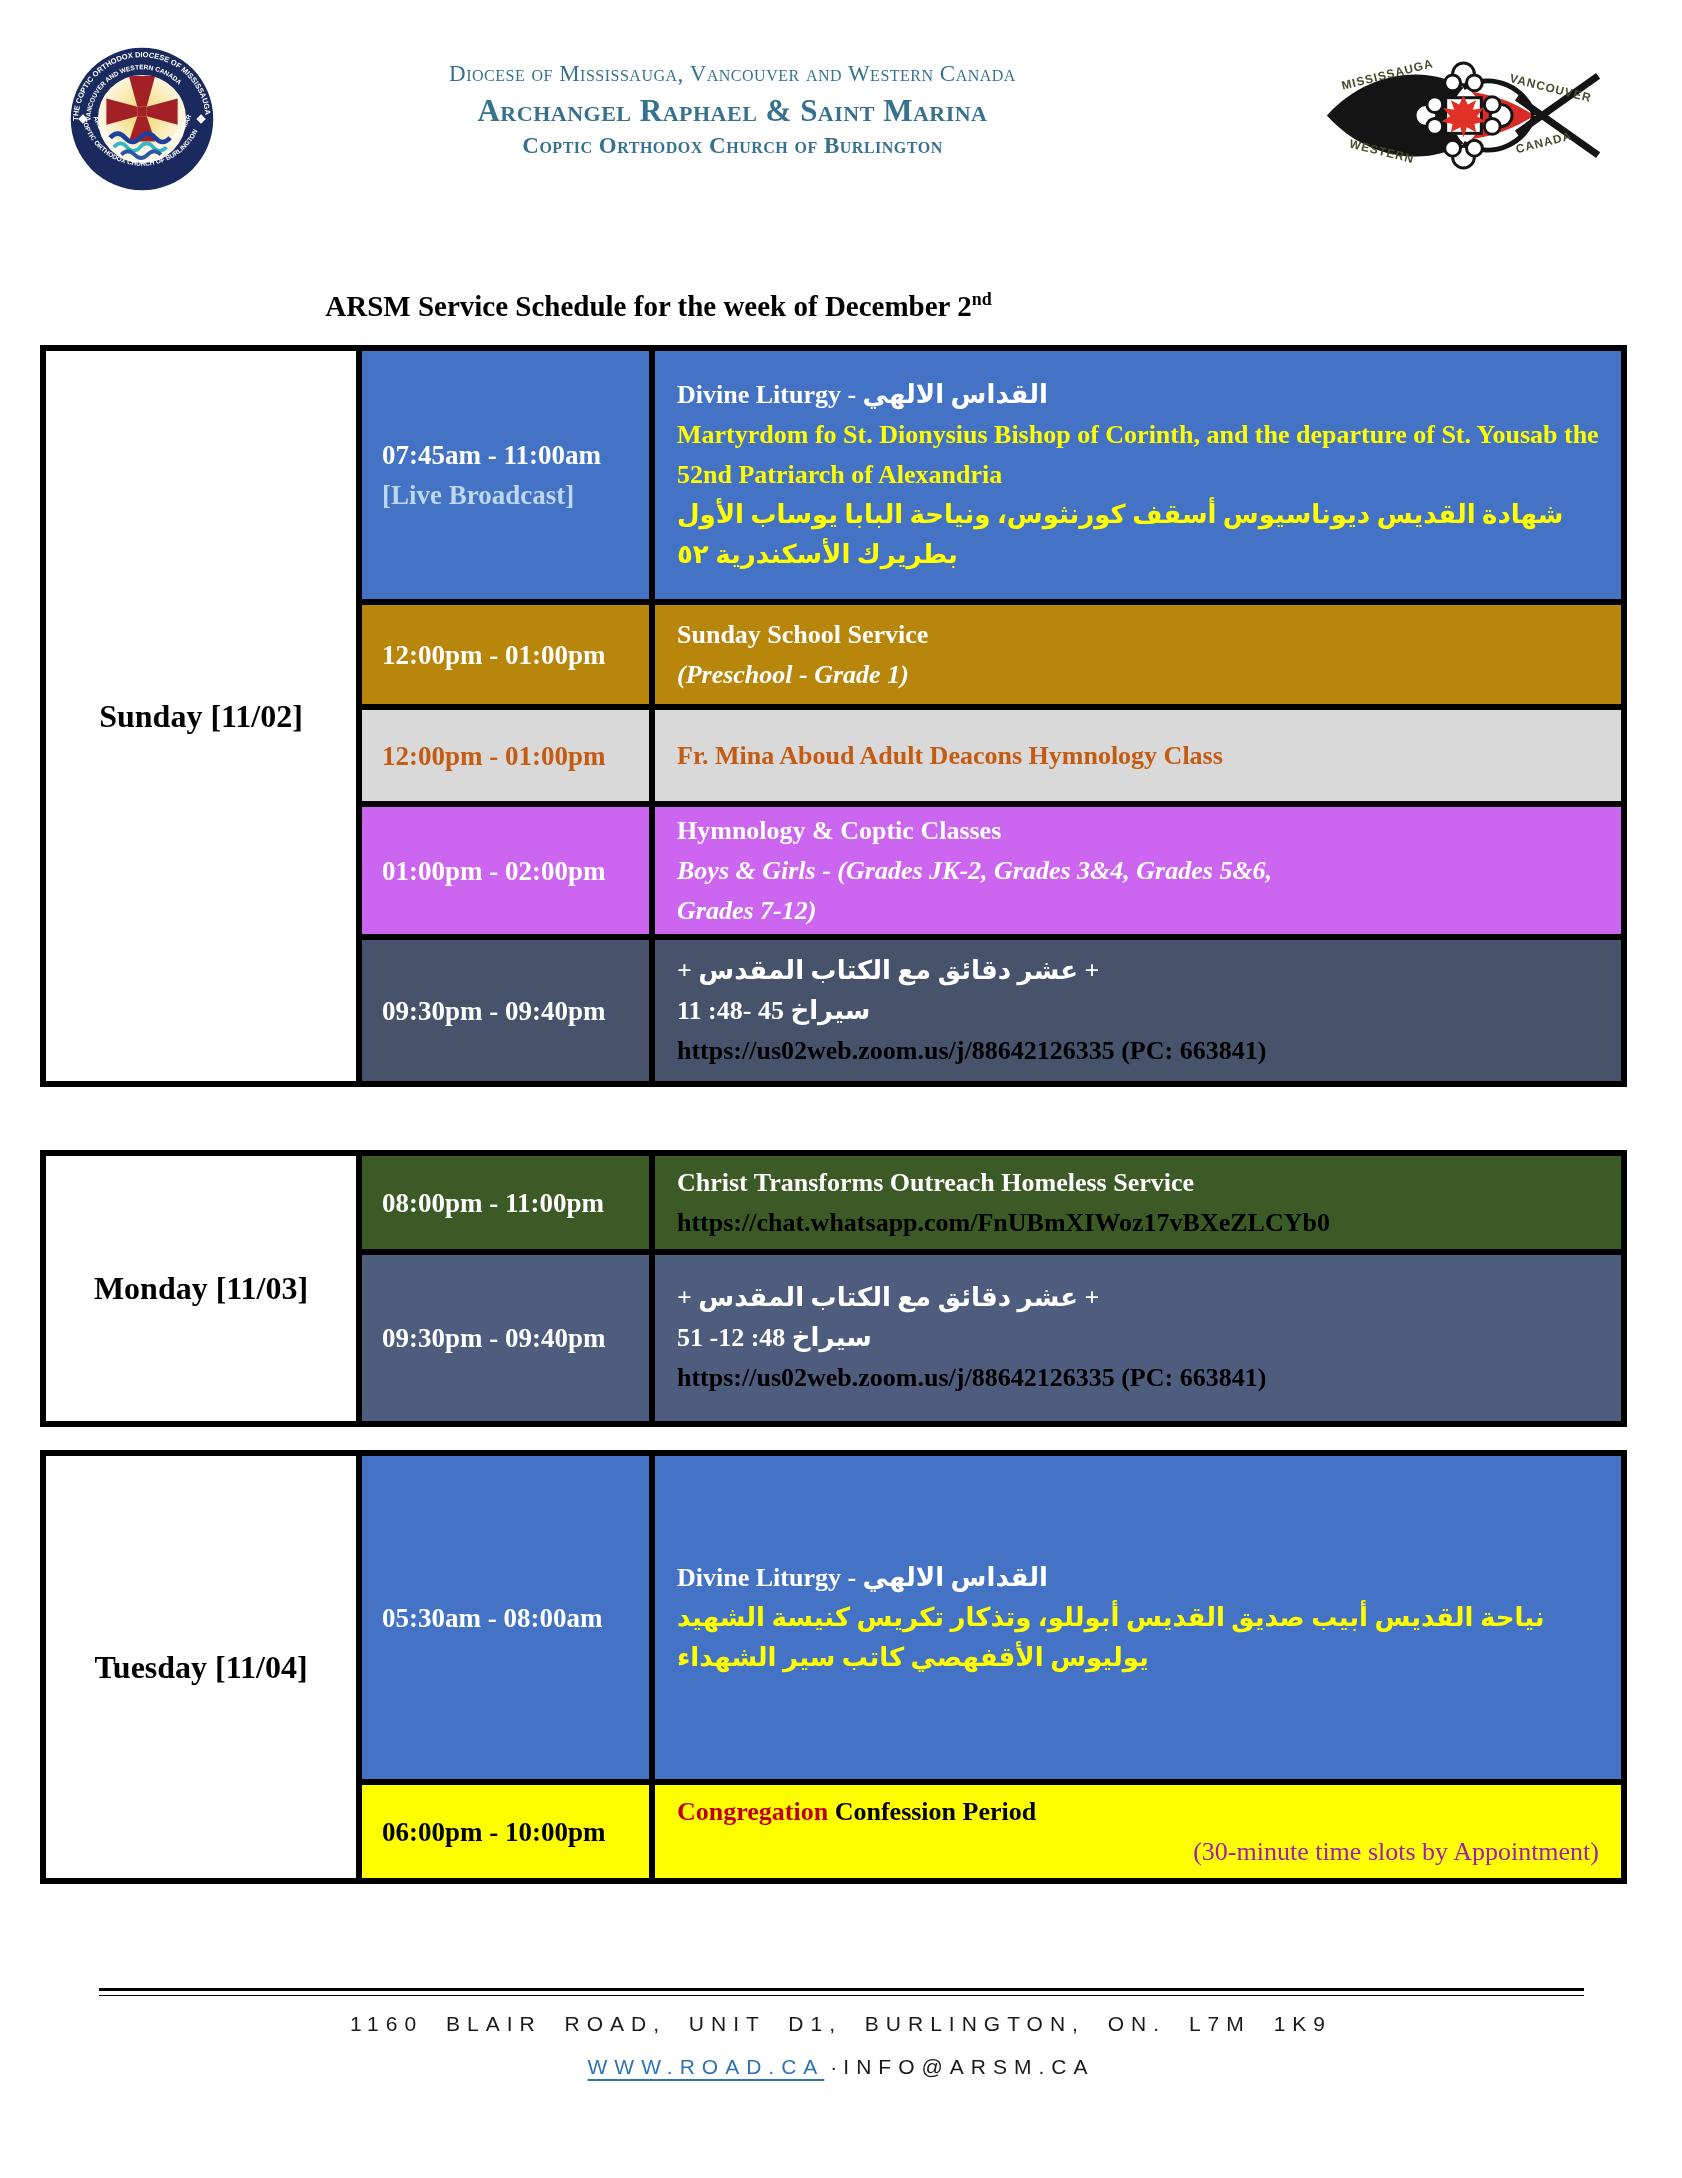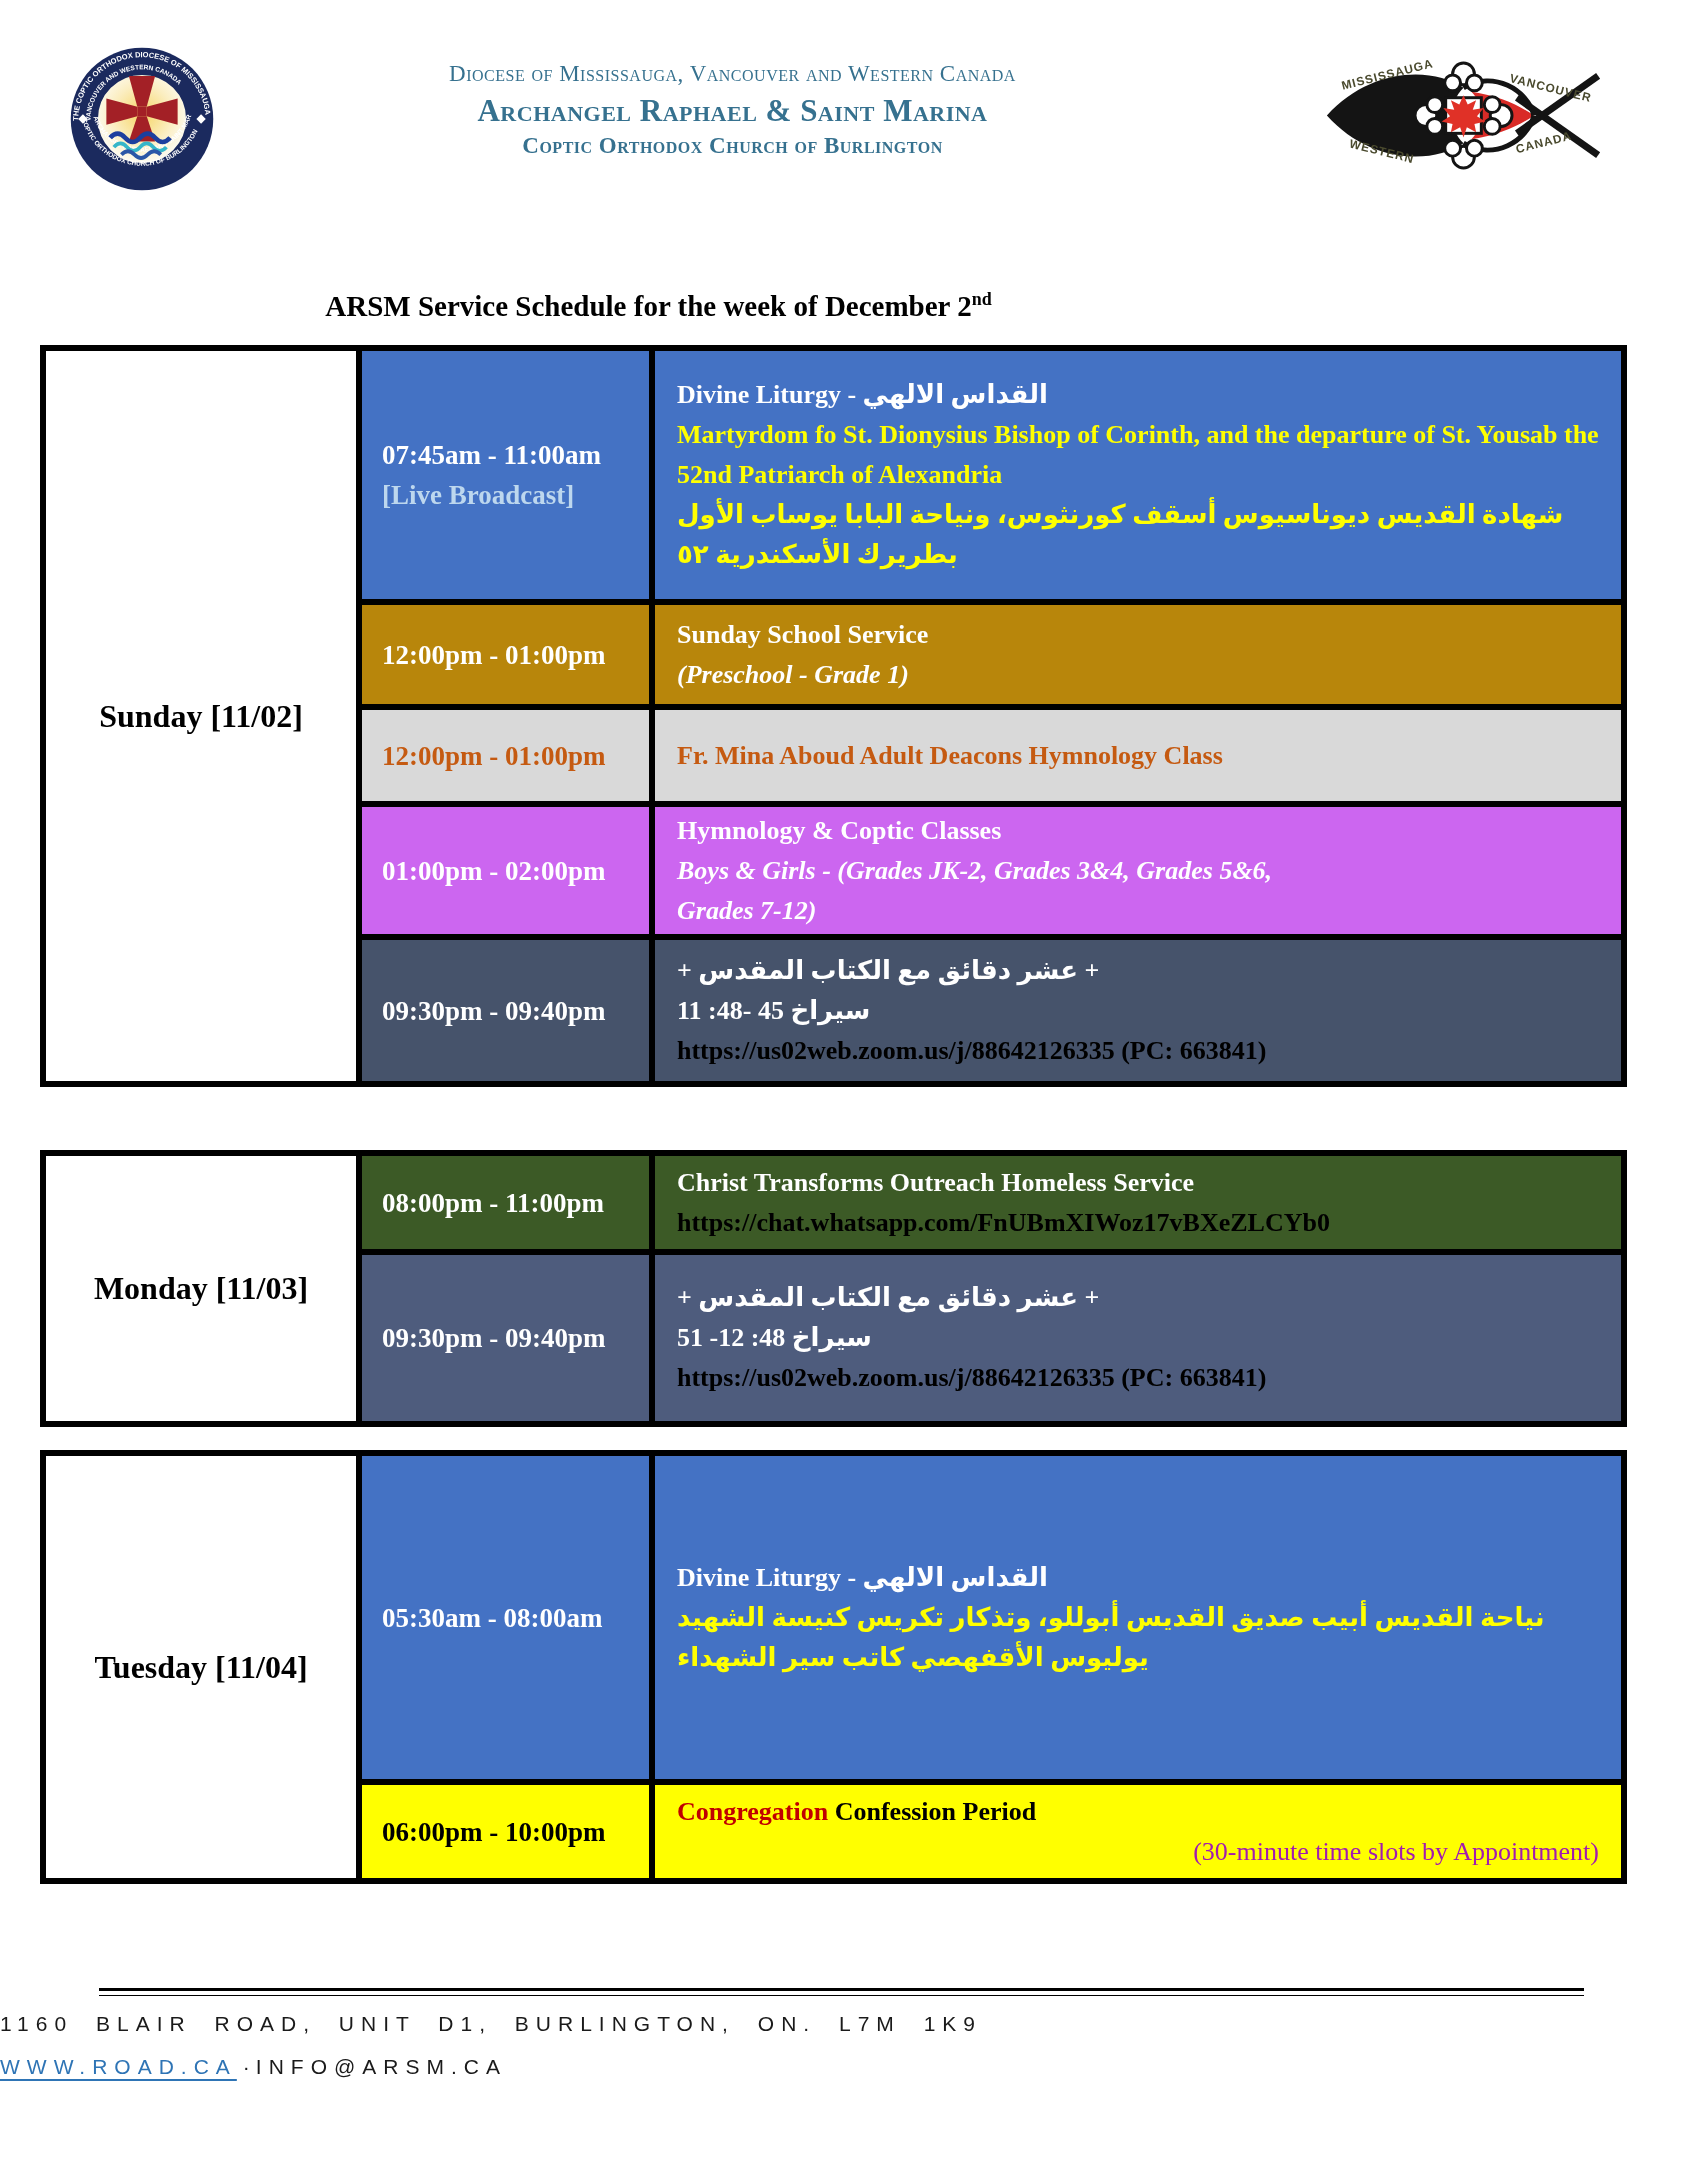--- a/index.html
+++ b/index.html
@@ -71,21 +71,21 @@
   .sunday{top:345px;grid-template-rows:248px 99px 91px 127px 141px;}
   .monday{top:1150px;grid-template-rows:93px 166px;}
   .tuesday{top:1450px;grid-template-rows:323px 93px;}
 
   
   .foot-rule{
     position:absolute;left:99px;top:1988px;width:1485px;height:4px;
     border-top:3px solid #000;border-bottom:1px solid #000;
   }
   .foot-line{
-    position:absolute;left:0;width:1682px;
+    position:absolute;left:0;width:1682px;text-align:center;
     font-family:"Liberation Sans","DejaVu Sans",sans-serif;
     font-size:21px;color:#1a1a1a;letter-spacing:7px;word-spacing:10px;
   }
   .foot-address{top:2012px;}
   .foot-contacts{top:2055px;}
   .foot-link{color:#2E74B5;text-decoration:underline;text-underline-offset:5px;}
   .foot-sep{letter-spacing:0;padding:0 6px;}
 
   
   .sealtext{fill:#ffffff;font-family:"Liberation Sans",sans-serif;font-weight:bold;}

